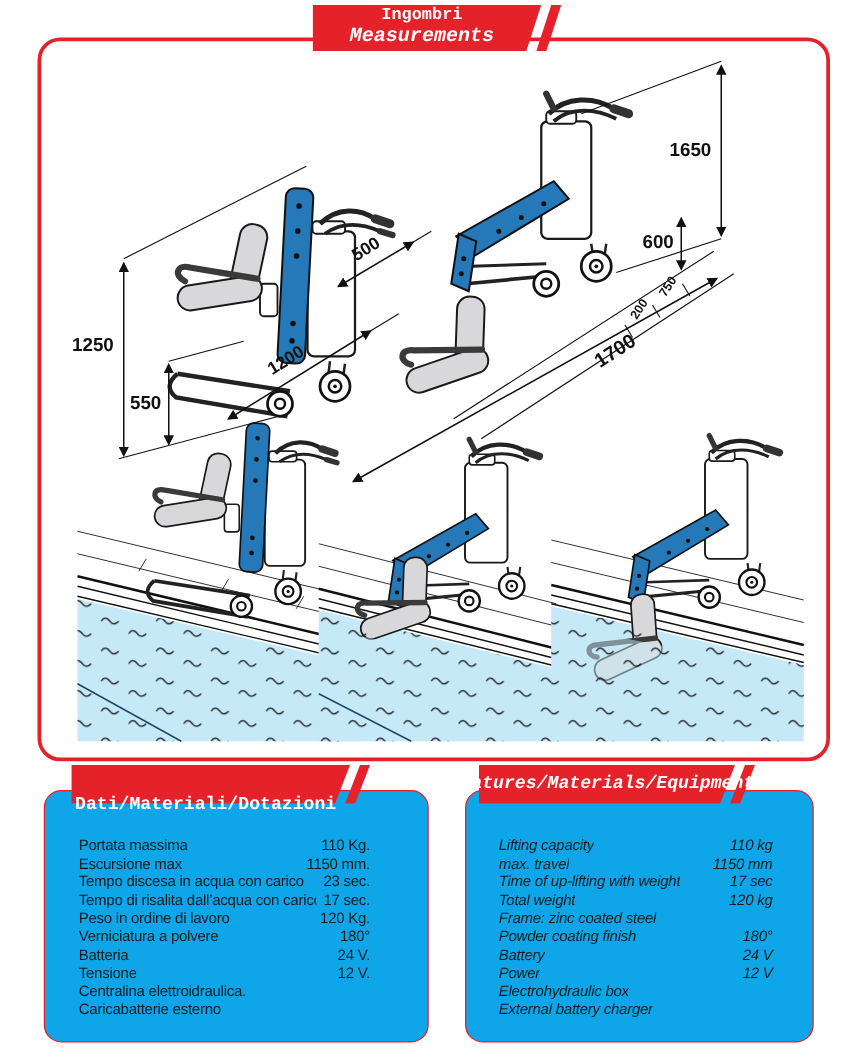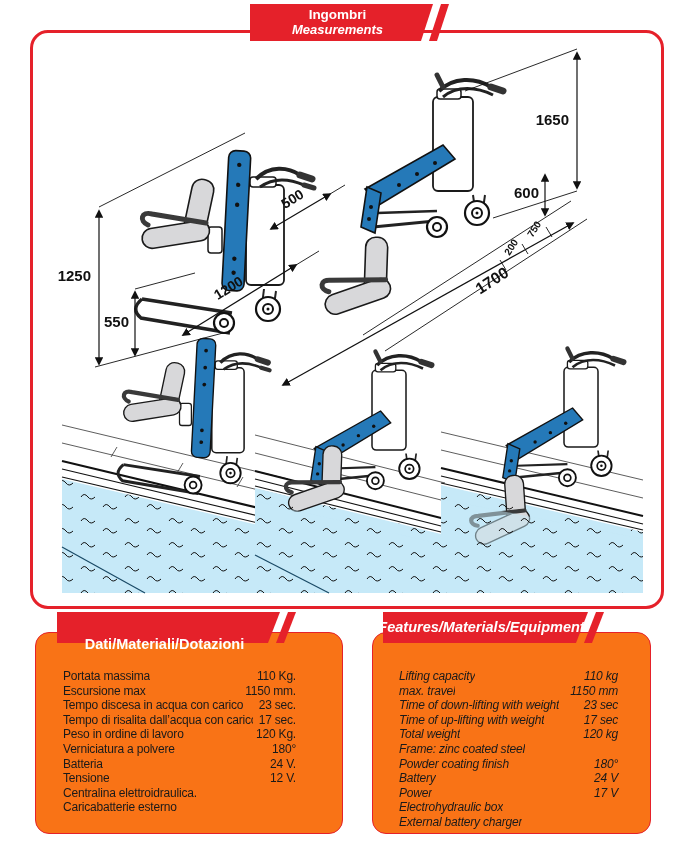--- a/index.html
+++ b/index.html
@@ -1,39 +1,39 @@
 <!DOCTYPE html>
 <html><head>
 <meta charset="utf-8">
 <style>
   html,body{margin:0;padding:0;background:#ffffff;}
   body{width:687px;height:843px;position:relative;font-family:"Liberation Sans",sans-serif;color:#1a1a1a;}
   .page{position:absolute;inset:0;overflow:hidden;}
 
   
-  .banner{position:absolute;z-index:5;}
+  .banner{position:absolute;z-index:5;font-family:Liberation Mono, monospace;}
   .banner .bg{position:absolute;inset:0;background:#e5212a;
     clip-path:polygon(0 0, calc(100% - 22px) 0, calc(100% - 34px) 100%, 0 100%);}
   .banner .sliver{position:absolute;top:0;bottom:0;right:0;width:34px;background:#e5212a;
     clip-path:polygon(20px 0, 28px 0, 16px 100%, 8px 100%);}
   .banner .txt{position:absolute;inset:0;display:flex;flex-direction:column;align-items:center;
     justify-content:center;color:#ffffff;padding-right:30px;line-height:1.1;}
   .banner-top{left:250px;top:4px;width:205px;height:37px;}
   .banner-top .t1{font-weight:bold;font-size:13.5px;}
-  .banner-top .t2{font-weight:bold;font-style:italic;font-size:13px;}
+  .banner-top .t2{font-weight:bold;font-style:italic;font-size:16px;}
   .banner-it{left:57px;top:612px;width:245px;height:31px;}
   .banner-en{left:383px;top:612px;width:227px;height:31px;}
   .banner-it .t1{font-weight:bold;font-size:14.5px;margin-top:34px;}
   .banner-en .t1{font-weight:bold;font-style:italic;font-size:14.5px;}
 
   
   .main-box{position:absolute;left:30px;top:30px;width:628px;height:573px;
     border:3px solid #e5212a;border-radius:18px;background:#fff;z-index:1;}
   .spec-box{position:absolute;top:632px;height:202px;border:1.6px solid #e5212a;
-    border-radius:14px;background:#f97316;z-index:1;box-sizing:border-box;}
+    border-radius:14px;background:#0ea5e9;z-index:1;box-sizing:border-box;}
   .spec-it{left:35px;width:308px;}
   .spec-en{left:372px;width:279px;}
   .rows{position:absolute;left:0;right:0;top:36px;}
   .spec-it .rows{padding:0 46px 0 27px;}
   .spec-en .rows{padding:0 32px 0 26px;}
   .row{display:flex;justify-content:space-between;font-size:12px;line-height:14.6px;
     letter-spacing:-0.2px;white-space:nowrap;}
   .row .lbl{overflow:hidden;}
   .row .val{margin-left:6px;}
   .spec-en .row{font-style:italic;text-align:center;}
@@ -289,24 +289,20 @@
     <div class="rows">
       <div class="row">
           <span class="lbl">Lifting capacity</span>
           <span class="val">110 kg</span>
         </div>
       <div class="row">
           <span class="lbl">max. travel</span>
           <span class="val">1150 mm</span>
         </div>
       <div class="row">
-          <span class="lbl">Time of down-lifting with weight</span>
-          <span class="val">23 sec</span>
-        </div>
-      <div class="row">
           <span class="lbl">Time of up-lifting with weight</span>
           <span class="val">17 sec</span>
         </div>
       <div class="row">
           <span class="lbl">Total weight</span>
           <span class="val">120 kg</span>
         </div>
       <div class="row">
           <span class="lbl">Frame: zinc coated steel</span>
           <span class="val"></span>
@@ -314,21 +310,21 @@
       <div class="row">
           <span class="lbl">Powder coating finish</span>
           <span class="val">180°</span>
         </div>
       <div class="row">
           <span class="lbl">Battery</span>
           <span class="val">24 V</span>
         </div>
       <div class="row">
           <span class="lbl">Power</span>
-          <span class="val">17 V</span>
+          <span class="val">12 V</span>
         </div>
       <div class="row">
           <span class="lbl">Electrohydraulic box</span>
           <span class="val"></span>
         </div>
       <div class="row">
           <span class="lbl">External battery charger</span>
           <span class="val"></span>
         </div>
     </div>

